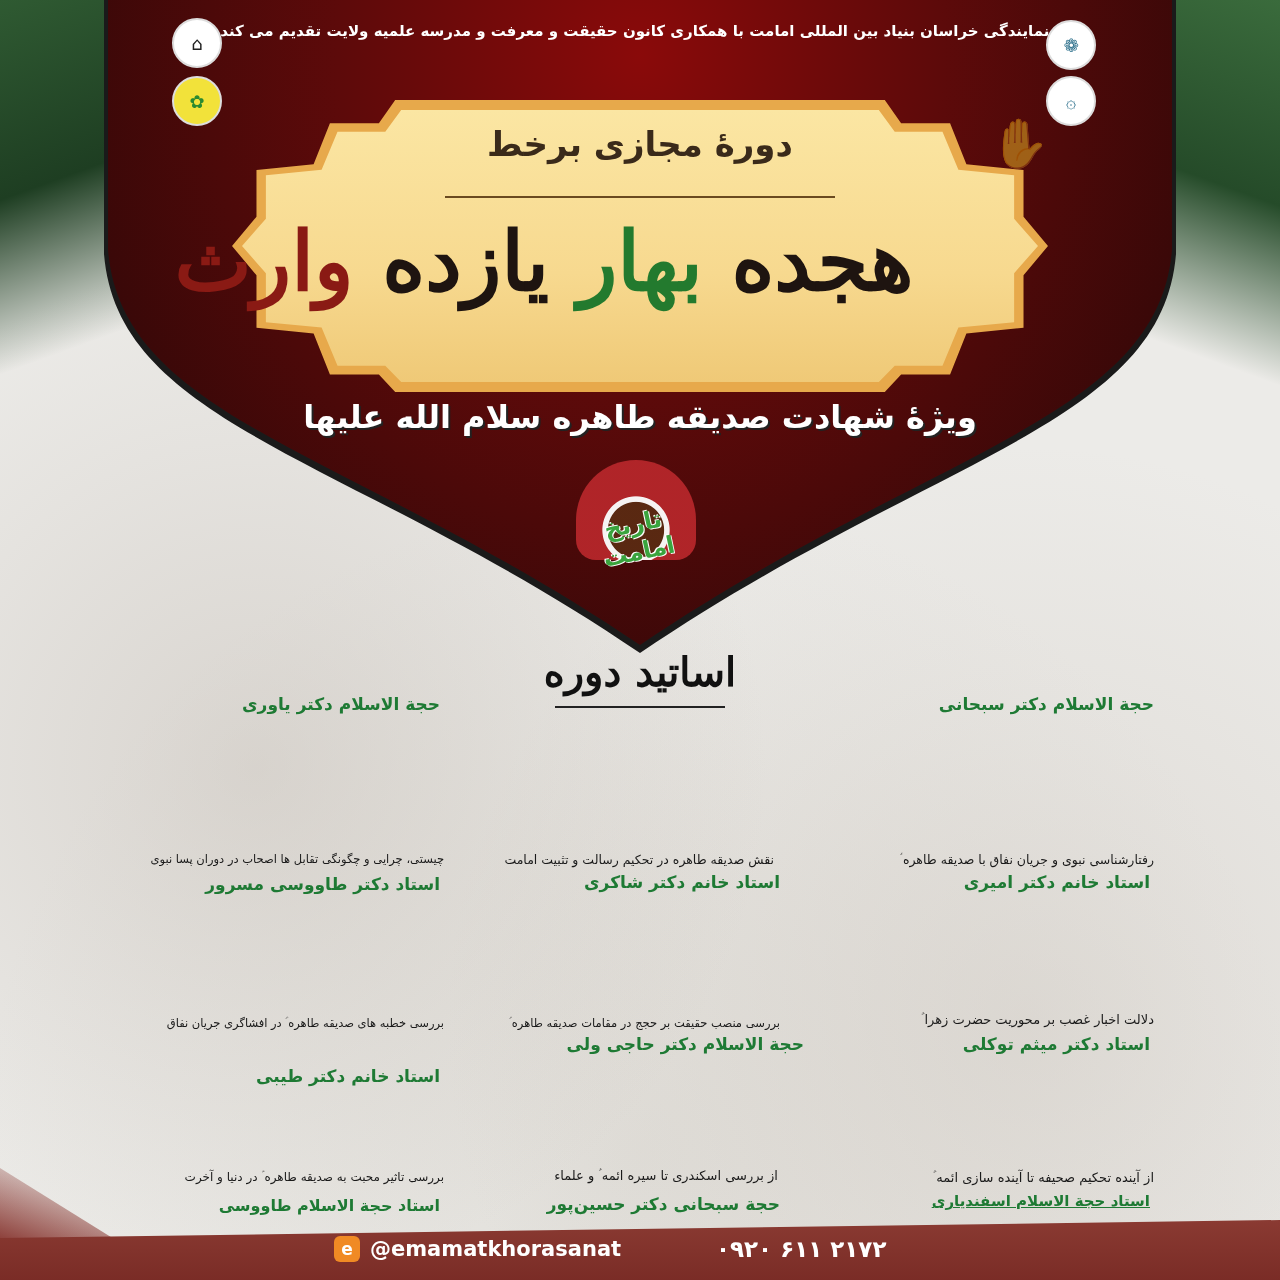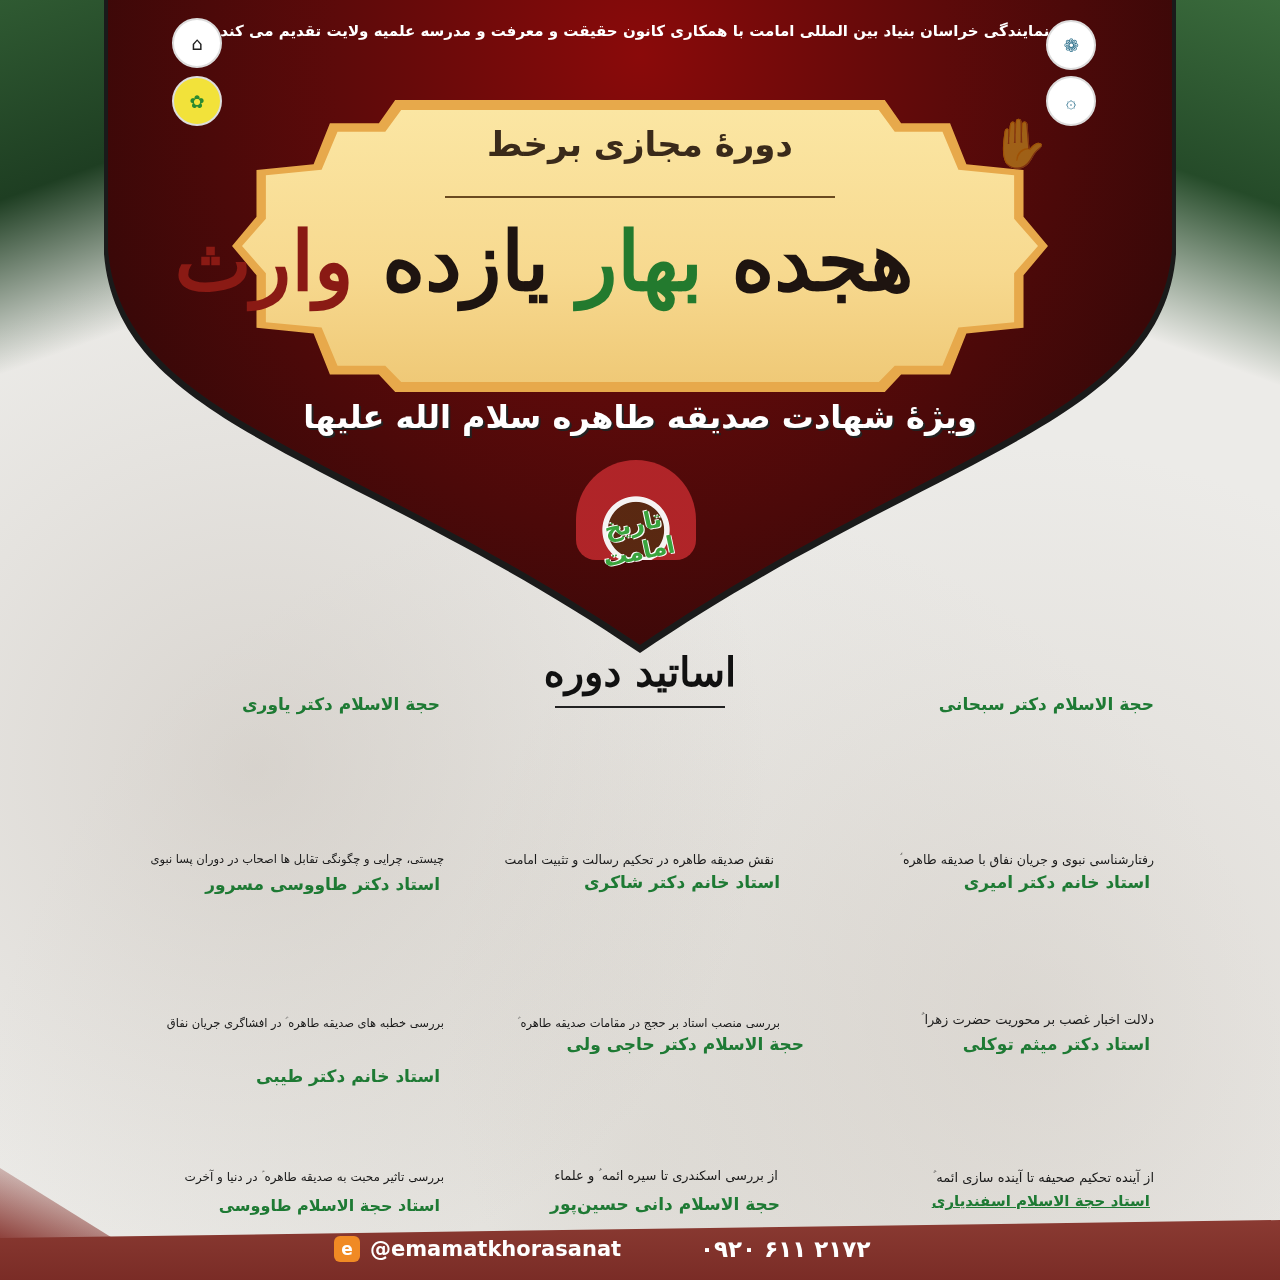--- a/index.html
+++ b/index.html
@@ -111,21 +111,21 @@
   }
   .handle {
     position: absolute; top: 1236px; left: 334px; direction: ltr;
     color: #fff; font-size: 21px; font-weight: bold; display: flex; align-items: center; gap: 10px;
   }
   .handle .eicon {
     width: 26px; height: 26px; border-radius: 6px; background: #f08a24;
     display: flex; align-items: center; justify-content: center; color: #fff; font-size: 17px;
   }
   .phone {
-    position: absolute; top: 1236px; left: 700px; direction: ltr;
+    position: absolute; top: 1236px; left: 716px; direction: ltr;
     color: #fff; font-size: 23px; font-weight: bold; letter-spacing: 2px;
   }
   .handprint {
     position: absolute; left: 990px; top: 115px; width: 60px; height: 60px;
     color: rgba(180,20,20,0.45); font-size: 48px;
   }
 </style>
 </head>
 <body>
 
@@ -197,21 +197,21 @@
 
 <div class="card">
 
   <div class="desc" style="right:126px; top:1012px; font-size:13px;">دلالت اخبار غصب بر محوریت حضرت زهرا ؑ</div>
   <div class="name" style="right:130px; top:1034px;">استاد دکتر میثم توکلی</div>
 
 </div>
 
 <div class="card">
 
-  <div class="desc" style="right:500px; top:1016px; font-size:11.5px;">بررسی منصب استاد بر حجج در مقامات صدیقه طاهره ؑ</div>
+  <div class="desc" style="right:500px; top:1016px; font-size:11.5px;">بررسی منصب حقیقت بر حجج در مقامات صدیقه طاهره ؑ</div>
   <div class="name" style="right:476px; top:1034px;">حجة الاسلام دکتر حاجی ولی</div>
 
 </div>
 
 <div class="card">
 
   <div class="desc" style="right:836px; top:1016px; font-size:11.5px;">بررسی خطبه های صدیقه طاهره ؑ در افشاگری جریان نفاق</div>
   <div class="name" style="right:840px; top:1034px;margin-top:32px;">استاد خانم دکتر طیبی</div>
 
 </div>
@@ -219,21 +219,21 @@
 <div class="card">
 
   <div class="desc" style="right:126px; top:1170px; font-size:13px;">از آینده تحکیم صحیفه تا آینده سازی ائمه ؑ</div>
   <div class="name" style="right:130px; top:1192px; font-size:15px;text-decoration:underline;">استاد حجة الاسلام اسفندیاری</div>
 
 </div>
 
 <div class="card">
 
   <div class="desc" style="right:502px; top:1168px; font-size:13px;">از بررسی اسکندری تا سیره ائمه ؑ و علماء</div>
-  <div class="name" style="right:500px; top:1194px;">حجة الاسلام دانی حسین‌پور</div>
+  <div class="name" style="right:500px; top:1194px;">حجة سبحانی دکتر حسین‌پور</div>
 
 </div>
 
 <div class="card">
 
   <div class="desc" style="right:836px; top:1170px; font-size:12px;">بررسی تاثیر محبت به صدیقه طاهره ؑ در دنیا و آخرت</div>
   <div class="name" style="right:840px; top:1196px; font-size:16px;">استاد حجة الاسلام طاووسی</div>
 
 </div>
 

